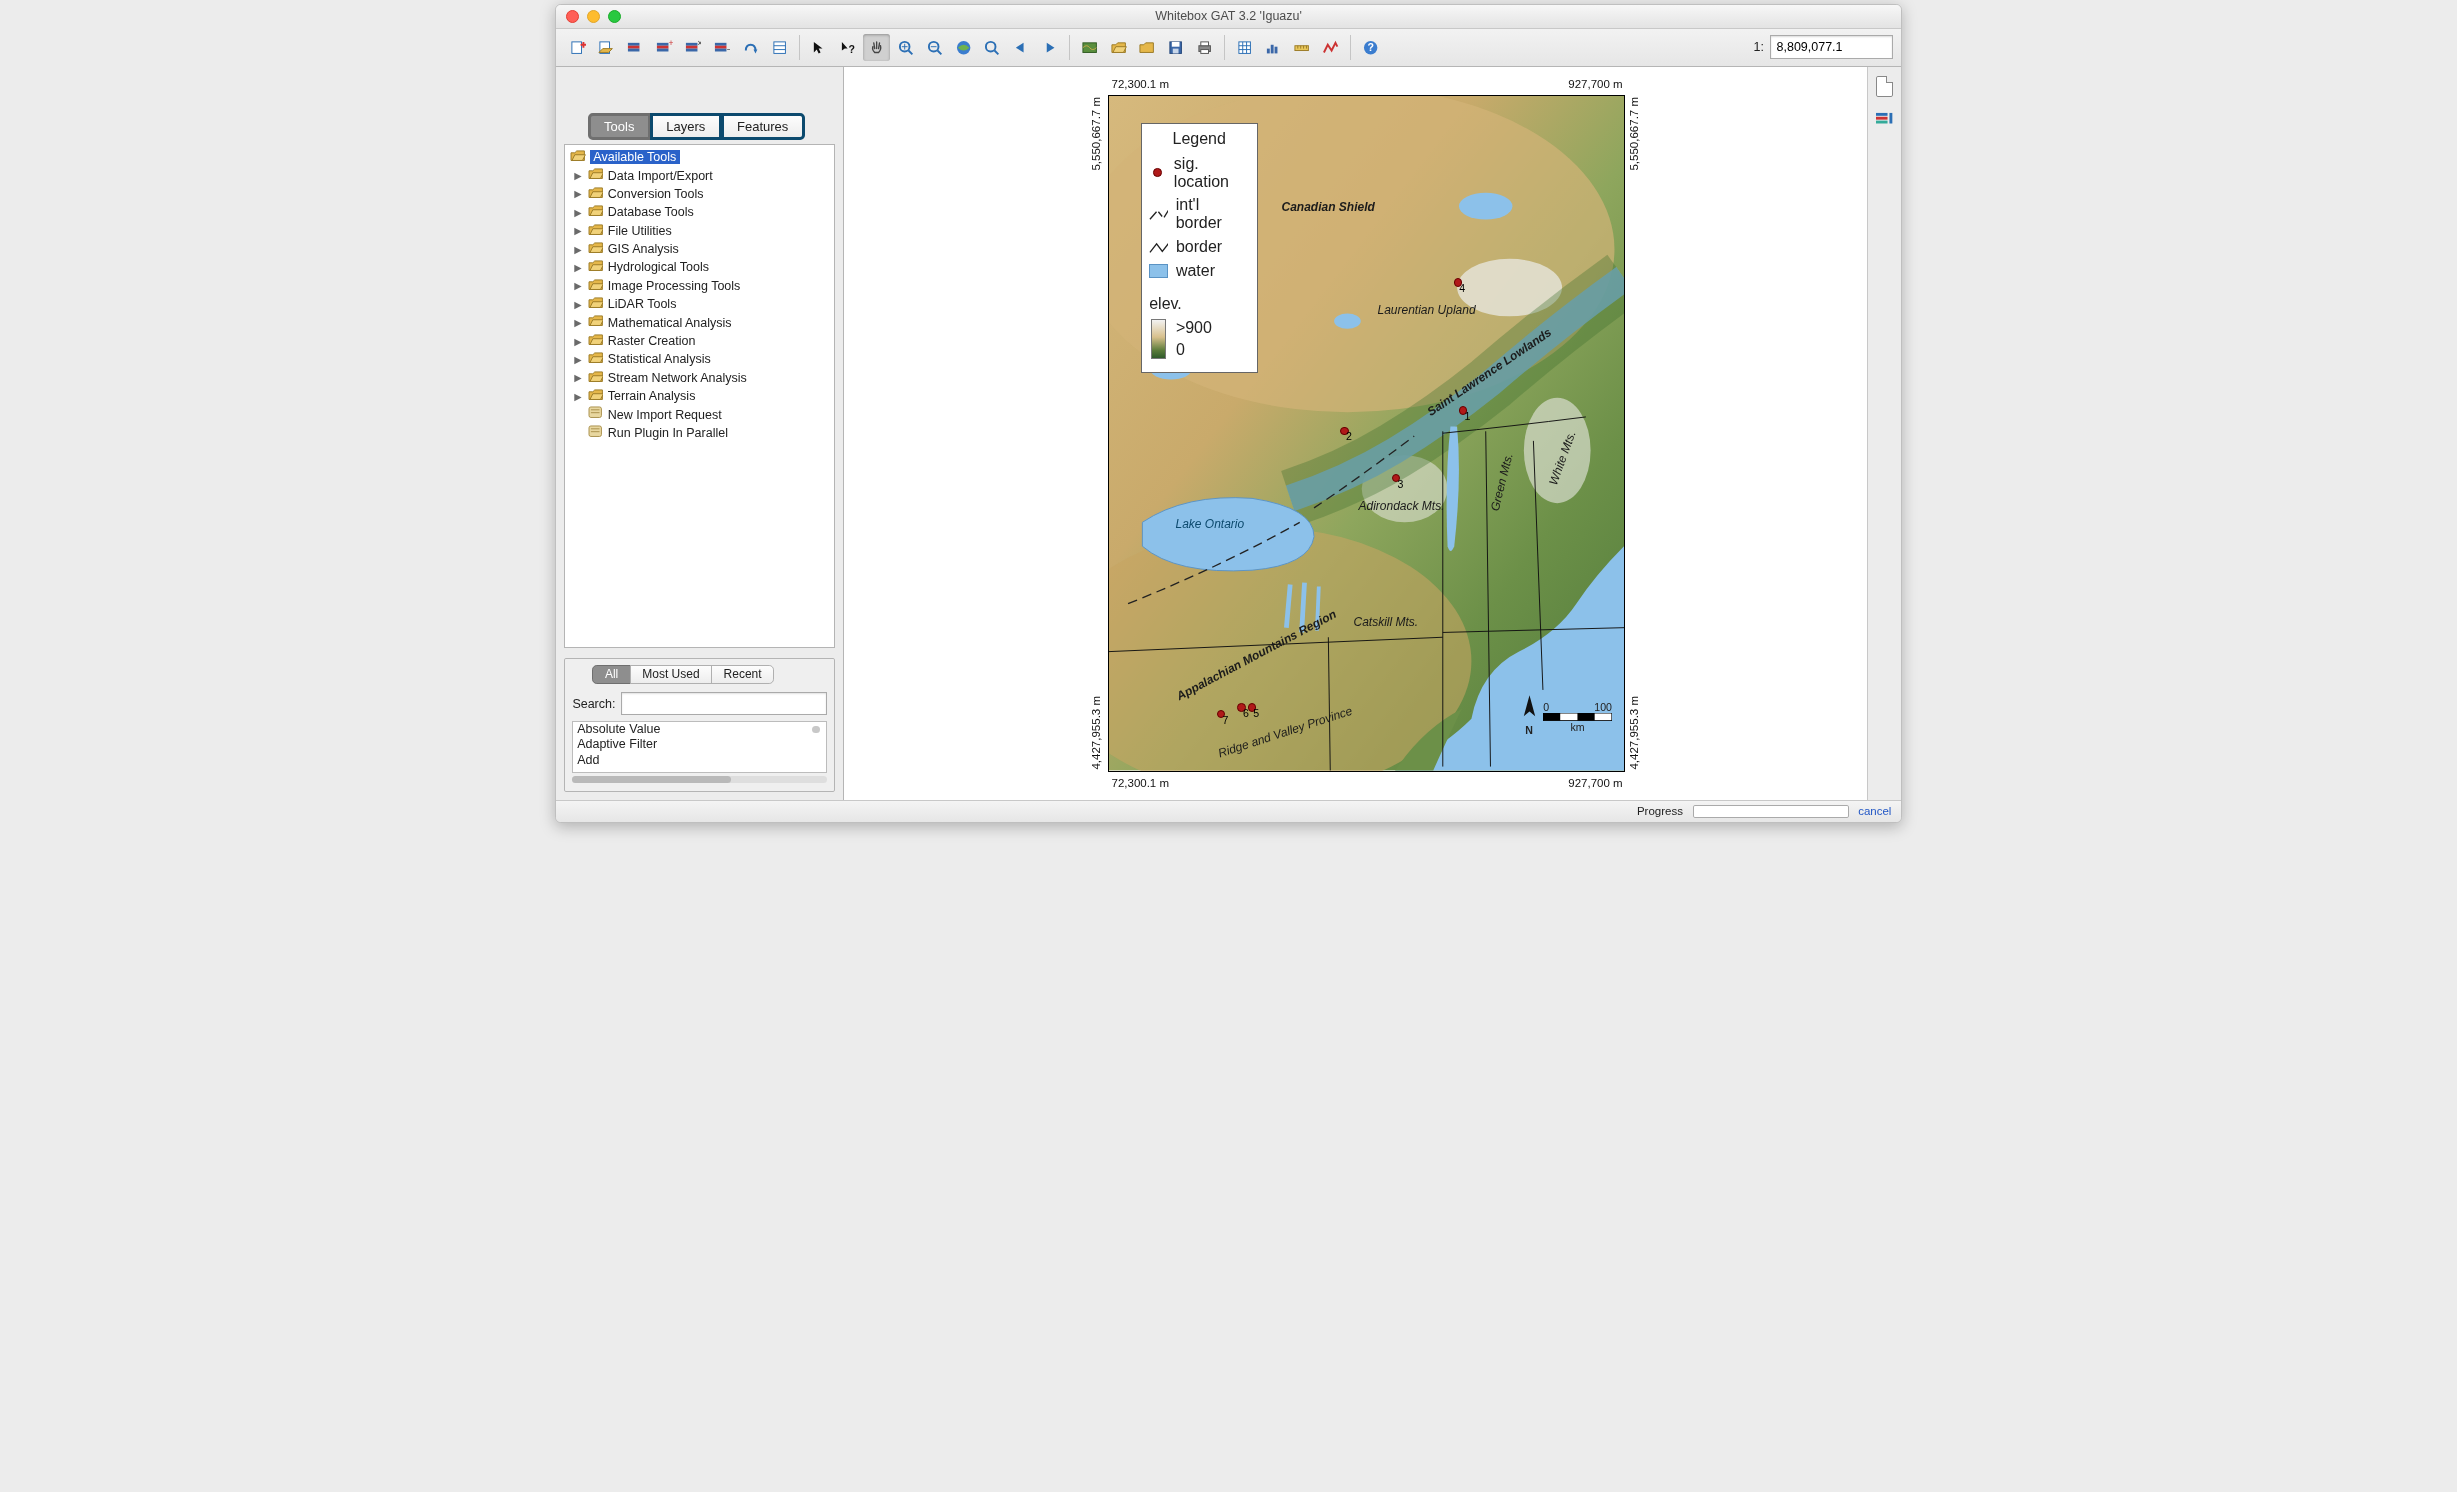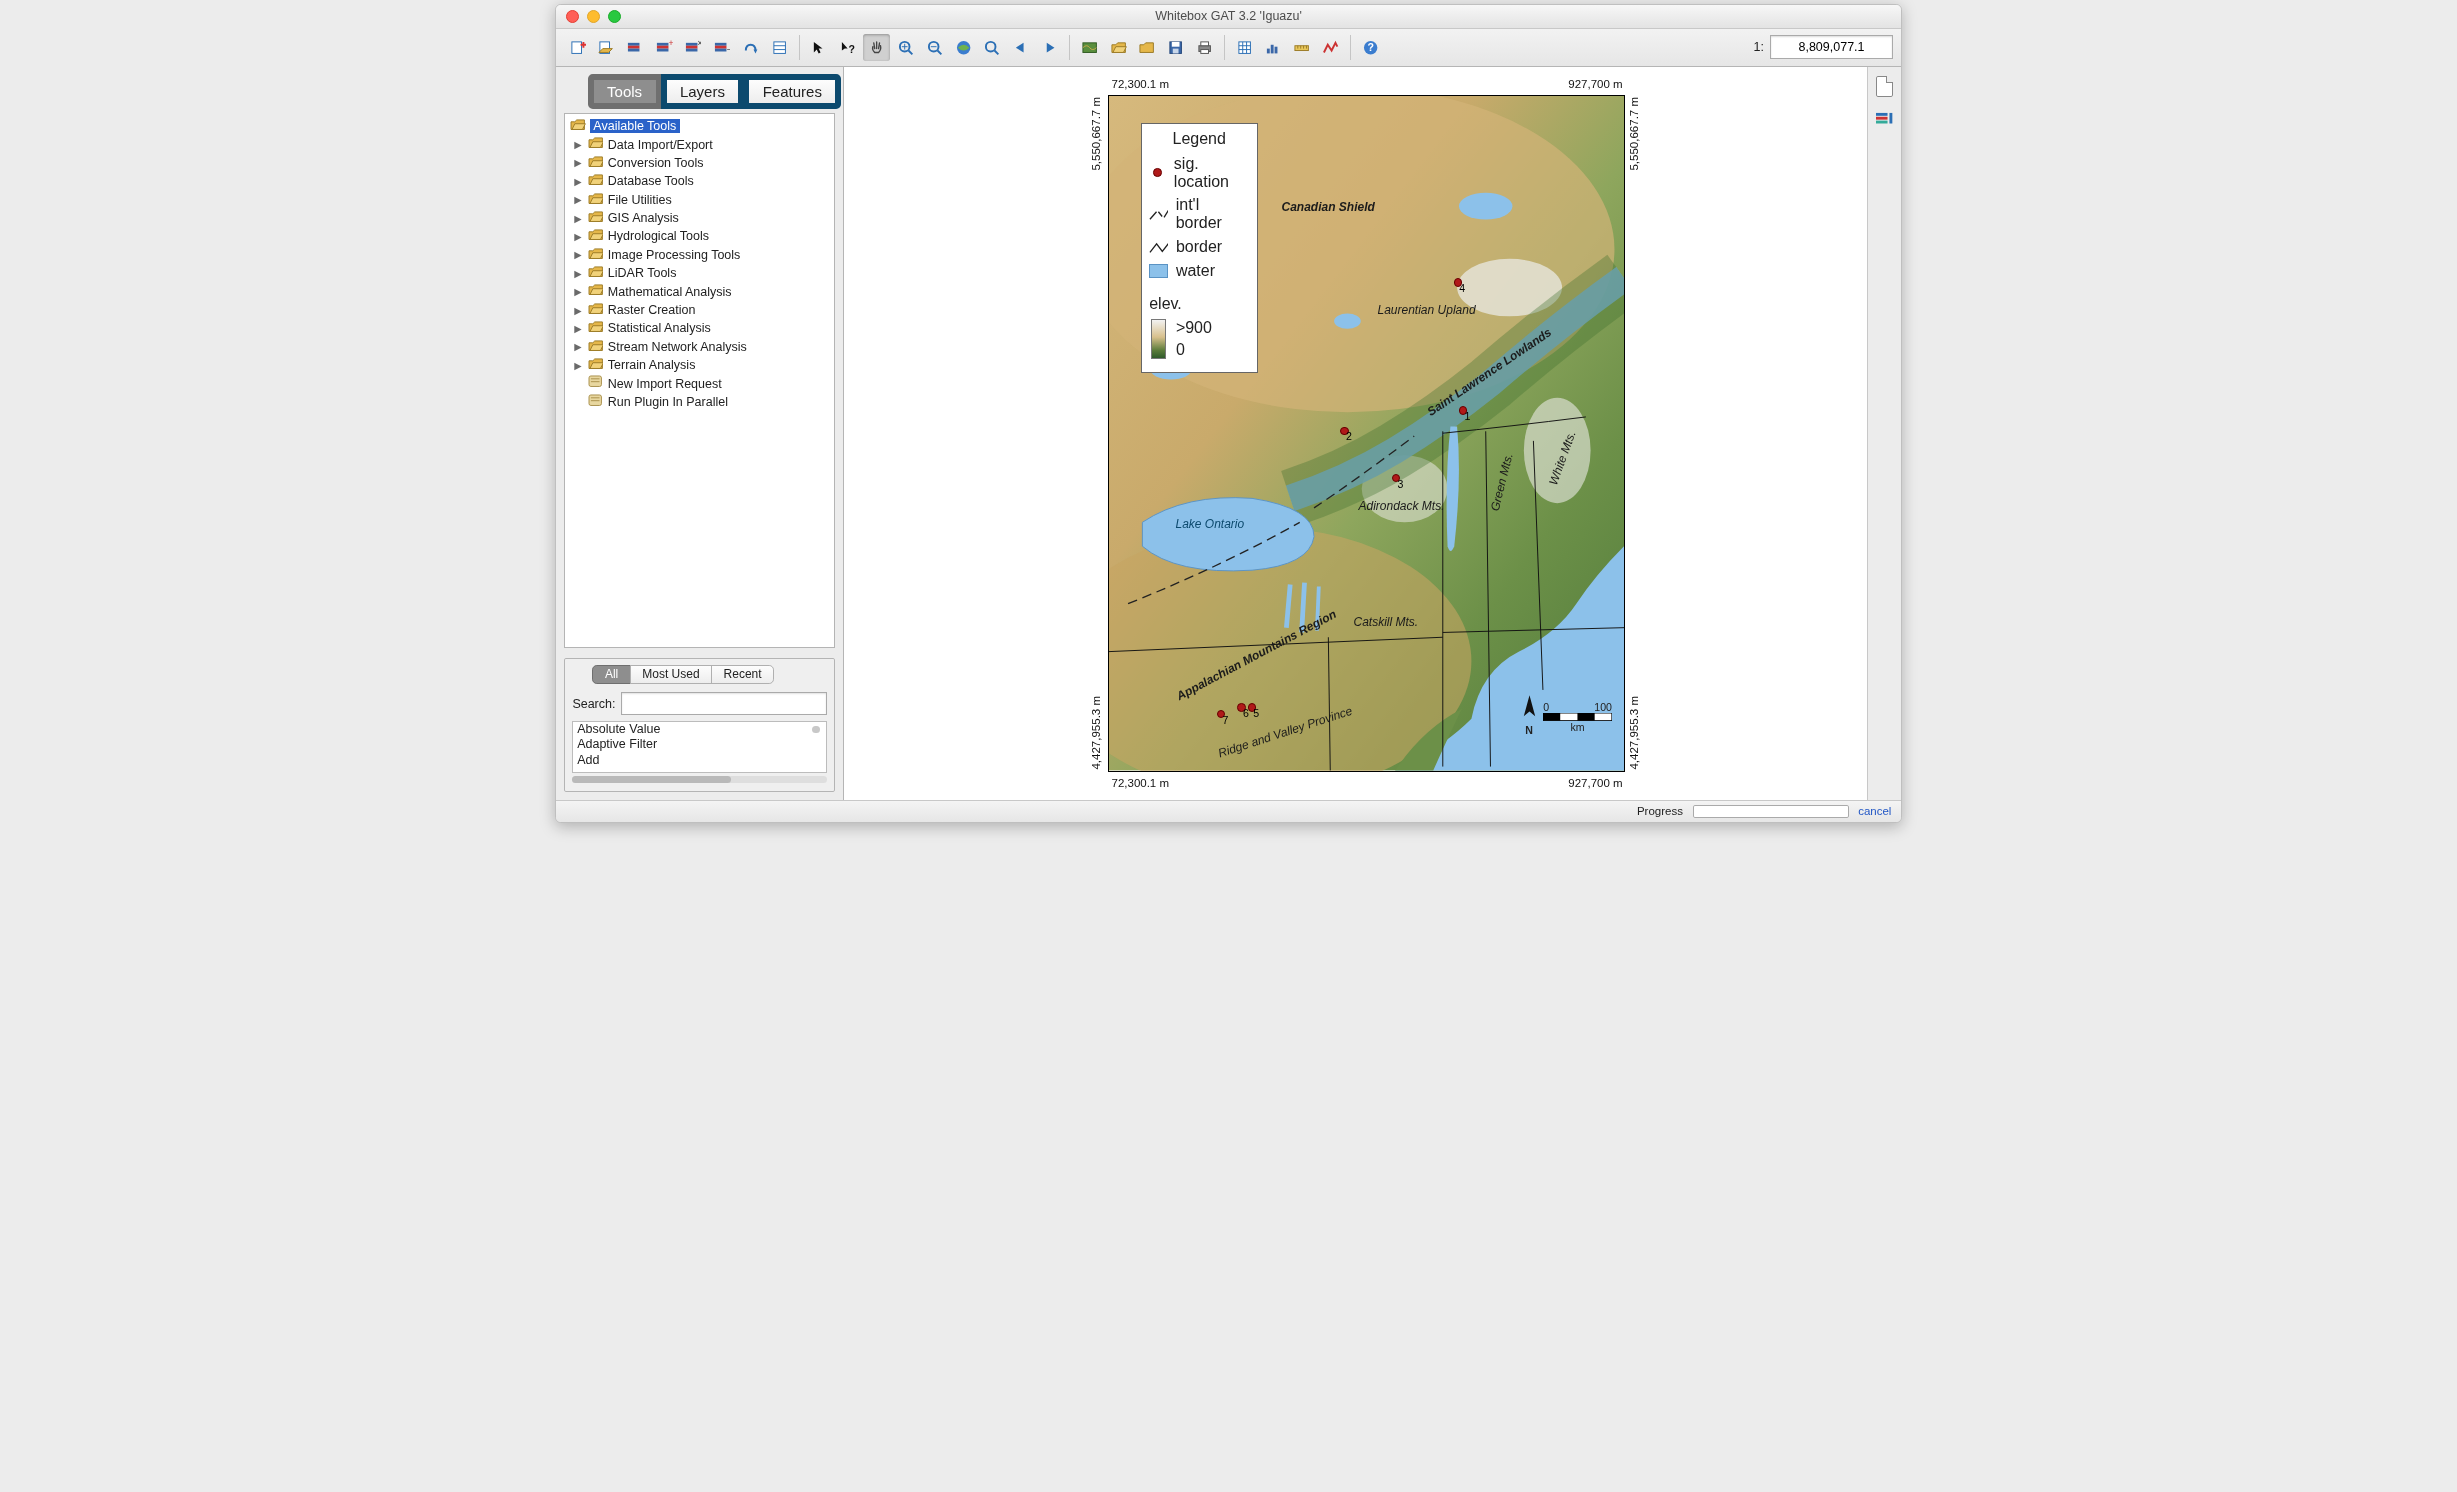--- a/index.html
+++ b/index.html
@@ -10,25 +10,25 @@
   .tl.red{background:#ff5f57;border:1px solid #e33e32;}
   .tl.yellow{background:#febc2e;border:1px solid #e0a528;}
   .tl.green{background:#28c840;border:1px solid #1aab29;}
   .titlebar-title{position:absolute;left:0;right:0;text-align:center;font-size:12.5px;color:#4d4d4d;pointer-events:none;}
   .toolbar{height:37px;border-bottom:1px solid #b5b5b5;background:linear-gradient(#f2f2f2,#e6e6e6);display:flex;align-items:center;padding:0 7.7px;gap:1.9px;flex:0 0 37px;}
   .tbtn{width:27px;height:27px;display:inline-flex;align-items:center;justify-content:center;border-radius:2.9px;cursor:pointer;color:#333;}
   .tbtn.active{background:#d0d0d0;box-shadow:inset 0 1px 2.9px rgba(0,0,0,.3);}
   .tsep{width:1px;height:25px;background:#c5c5c5;margin:0 3.8px;}
   .toolbar-spacer{flex:1;}
   .scale-label{font-size:12.5px;color:#222;margin-right:3.8px;}
-  .scale-input{width:110px;height:22px;border:1px solid #aaa;background:#fff;font-size:12.5px;text-align:center;padding:0 5.8px;box-shadow:inset 0 1px 1.9px rgba(0,0,0,.15);}
+  .scale-input{width:110px;height:22px;border:1px solid #aaa;background:#fff;font-size:12.5px;text-align:left;padding:0 5.8px;box-shadow:inset 0 1px 1.9px rgba(0,0,0,.15);}
   .body{flex:1;display:flex;min-height:0;}
   .sidepanel{width:288px;border-right:1px solid #b5b5b5;background:#ececec;display:flex;flex-direction:column;padding:7.7px 7.7px 7.7px 7.7px;box-sizing:border-box;}
   .tabs{display:flex;margin-bottom:3.8px;margin-left:25px;}
-  .tab{padding:2.9px 13.4px;border:6px solid #0c4a6e;background:linear-gradient(#fdfdfd,#ededed);font-size:15px;cursor:pointer;margin-left:-1px;}
+  .tab{padding:2.9px 13.4px;border:3px solid #0c4a6e;background:linear-gradient(#fdfdfd,#ededed);font-size:13px;cursor:pointer;margin-left:-1px;margin-top:39px;}
   .tab:first-child{border-top-left-radius:4.8px;border-bottom-left-radius:4.8px;}
   .tab:last-child{border-top-right-radius:4.8px;border-bottom-right-radius:4.8px;}
   .tab.active{background:#8e8e8e;color:#fff;border-color:#6f6f6f;}
   .treebox{flex:1;border:1px solid #b4b4b4;background:#fff;overflow:auto;padding:2.9px 1.9px;box-sizing:border-box;}
   .root-row{display:flex;align-items:center;gap:3.8px;padding:1px 3.8px;}
   .root-label{background:#2a62c9;color:#fff;padding:0 3.8px;}
   .tree-item{display:flex;align-items:center;gap:4.8px;padding:1px 3.8px 1px 7.7px;cursor:pointer;}
   .tree-item .arrow{width:8.6px;color:#6a6a6a;font-size:9.6px;}
   .tree-item.leaf{padding-left:21px;}
   .folder-icon{display:inline-block;}

